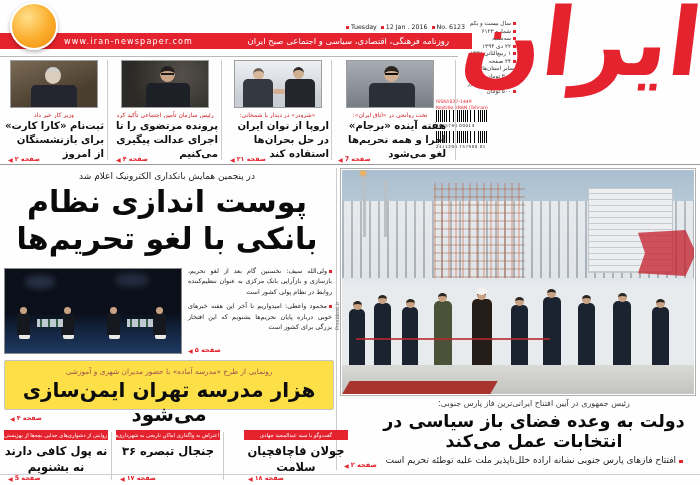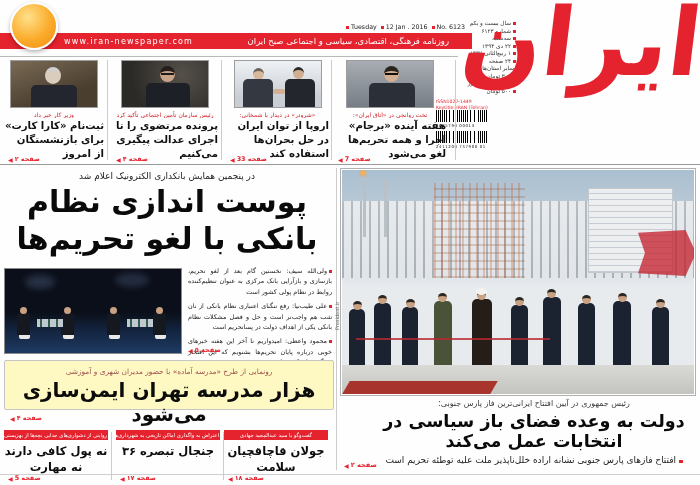--- a/index.html
+++ b/index.html
@@ -75,32 +75,32 @@
              background:repeating-linear-gradient(90deg,#dfe8ef 0 3px,#3a6a4c 3px 5px,#dfe8ef 5px 8px); opacity:.85; }
   .sitter { position:absolute; bottom:18px; width:13px; height:22px; background:#15181f; border-radius:4px 4px 0 0; }
   .sitter .head { top:-6px; left:3px; width:7px; height:7px; background:#c9a183; }
   .leadtxt { left:188px; top:266px; width:144px; direction:rtl; }
   .leadtxt p { font-size:6.4px; color:#222; line-height:1.62; text-align:justify; margin-bottom:4px; }
   .leadtxt .sq { display:inline-block; width:3px; height:3px; background:#e5232e; margin-left:2px; }
   .lead-page { left:188px; top:346px; position:absolute; display:flex; gap:2px; align-items:center;
                font-size:6.6px; font-weight:bold; color:#e5232e; }
 
   
-  .schoolbox { left:4px; top:360px; width:330px; height:50px; background:#fef9c3;
+  .schoolbox { left:4px; top:360px; width:330px; height:50px; background:#fde047;
                border:1px solid #c5c5c5; border-radius:2px; text-align:center; direction:rtl; padding-top:6px; }
   .schoolbox .k { font-size:7.4px; color:#a05050; }
   .schoolbox .h { font-size:20px; font-weight:800; color:#0c0c0c; margin-top:2px; }
   .school-page { left:10px; top:414px; position:absolute; display:flex; gap:2px; align-items:center;
                  font-size:6.4px; font-weight:bold; color:#e5232e; }
 
   
   .bbox { top:430px; height:52px; }
   .bA { left:4px;   width:104px; }
   .bB { left:116px; width:104px; }
-  .bC { left:224px; width:104px; }
+  .bC { left:244px; width:104px; }
   .bbox .rk { background:#e5232e; color:#fff; font-size:5.3px; text-align:center; direction:rtl;
               padding:2px 1px; white-space:nowrap; overflow:hidden; }
   .bbox .bh { font-size:11.5px; font-weight:800; color:#0d0d0d; text-align:center; direction:rtl;
               line-height:1.35; margin-top:4px; }
 
   
   .mainphoto { left:340px; top:168px; width:356px; height:228px; border:1px solid #b0b0b0;
                background:#fff; padding:1px; }
   .mpin { position:relative; width:100%; height:100%; overflow:hidden;
           background:linear-gradient(#aabfd0, #ccd7df 38%, #e8ebee 52%); }
@@ -249,21 +249,21 @@
       <div class="head" style="left:18px;top:7px;width:11px;height:12px;background:#d8b89c;border-top:3px solid #6e6258;"></div>
       <div class="bodyshape" style="left:8px;top:18px;width:30px;height:30px;background:#343841;"></div>
       <div class="head" style="left:58px;top:6px;width:11px;height:12px;background:#cfae91;border-top:3px solid #2b2b2b;"></div>
       <div class="bodyshape" style="left:50px;top:18px;width:30px;height:30px;background:#23262c;"></div>
       <div style="position:absolute;left:38px;top:28px;width:12px;height:5px;background:#d3b094;border-radius:2px;"></div>
     </div>
     <div class="kicker">«شرودر» در دیدار با شمخانی:</div>
     <div class="thead">اروپا از توان ایران در حل بحران‌ها استفاده کند</div>
     <div class="pmark">
         <span class="ar">◀</span>
-        <span>صفحه 33</span>
+        <span>صفحه ۲۱</span>
       </div>
   </div>
 
   <div class="abs teaser t4">
     <div class="tphoto ph4">
       <div class="head" style="left:37px;top:5px;width:15px;height:16px;background:#d2ae92;border-top:5px solid #2a241f;"></div>
       <div style="position:absolute;left:38px;top:12px;width:13px;height:2px;background:#101010;"></div>
       <div class="bodyshape" style="left:22px;top:22px;width:46px;height:26px;background:#2b2f38;"></div>
     </div>
     <div class="kicker">تخت روانچی در «اتاق ایران»:</div>
@@ -295,21 +295,20 @@
       </div>
     <div class="sitter" style="left:148px;">
         <div class="head"></div>
       </div>
     <div class="flagrow" style="left:32px;"></div>
     <div class="flagrow" style="left:122px;"></div>
   </div>
 
   <div class="abs leadtxt">
     <p><span class="sq"></span><span>ولی‌الله سیف: نخستین گام بعد از لغو تحریم، بازسازی و بازآرایی بانک مرکزی به عنوان تنظیم‌کننده روابط در نظام پولی کشور است</span></p>
-    <p><span class="sq"></span><span>علی طیب‌نیا: رفع تنگنای اعتباری نظام بانکی از نان شب هم واجب‌تر است و حل و فصل مشکلات نظام بانکی یکی از اهداف دولت در پساتحریم است</span></p>
     <p><span class="sq"></span><span>محمود واعظی: امیدواریم تا آخر این هفته خبرهای خوبی درباره پایان تحریم‌ها بشنویم که این افتخار بزرگی برای کشور است</span></p>
   </div>
   <div class="lead-page">
       <span class="ar" style="font-size:6px">◀</span>
       <span>صفحه ۵</span>
     </div>
 
   <div class="abs schoolbox">
     <div class="k">رونمایی از طرح «مدرسه آماده» با حضور مدیران شهری و آموزشی</div>
     <div class="h">هزار مدرسه تهران ایمن‌سازی می‌شود</div>
@@ -317,21 +316,21 @@
   <div class="school-page">
       <span class="ar" style="font-size:6px">◀</span>
       <span>صفحه ۴</span>
     </div>
 
   <div class="abs vdivb" style="left:111px"></div>
   <div class="abs vdivb" style="left:223px"></div>
 
   <div class="abs bbox bA">
     <div class="rk">روایتی از دشواری‌های جدایی بچه‌ها از بهزیستی</div>
-    <div class="bh">نه پول کافی دارند نه مهارت</div>
+    <div class="bh">نه پول کافی دارند نه بشنویم</div>
     <div class="pmark">
         <span class="ar">◀</span>
         <span>صفحه 5</span>
       </div>
   </div>
   <div class="abs bbox bB">
     <div class="rk">اعتراض به واگذاری اماکن تاریخی به شهرداری‌ها</div>
     <div class="bh">جنجال تبصره ۳۶</div>
     <div class="pmark">
         <span class="ar">◀</span>

